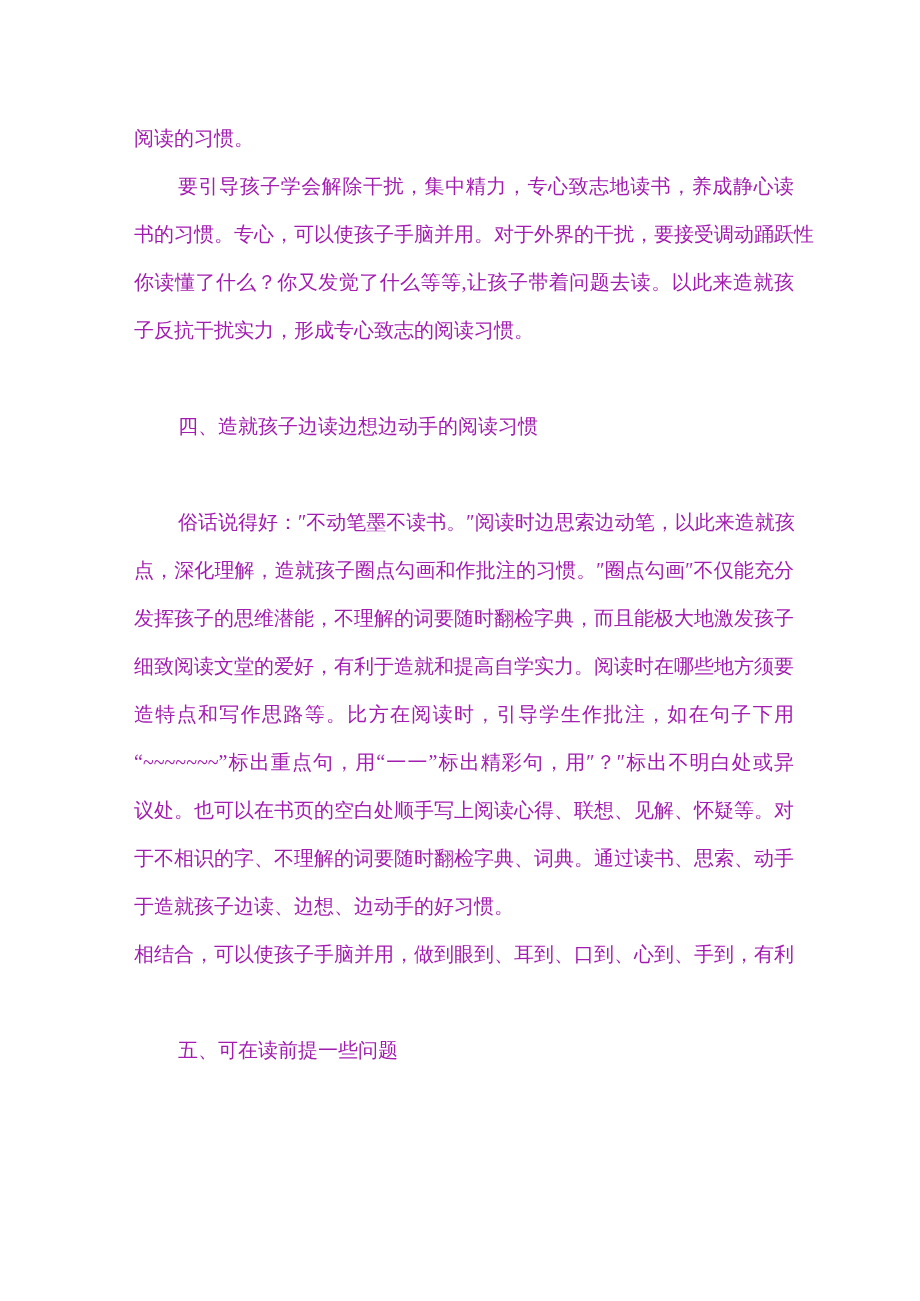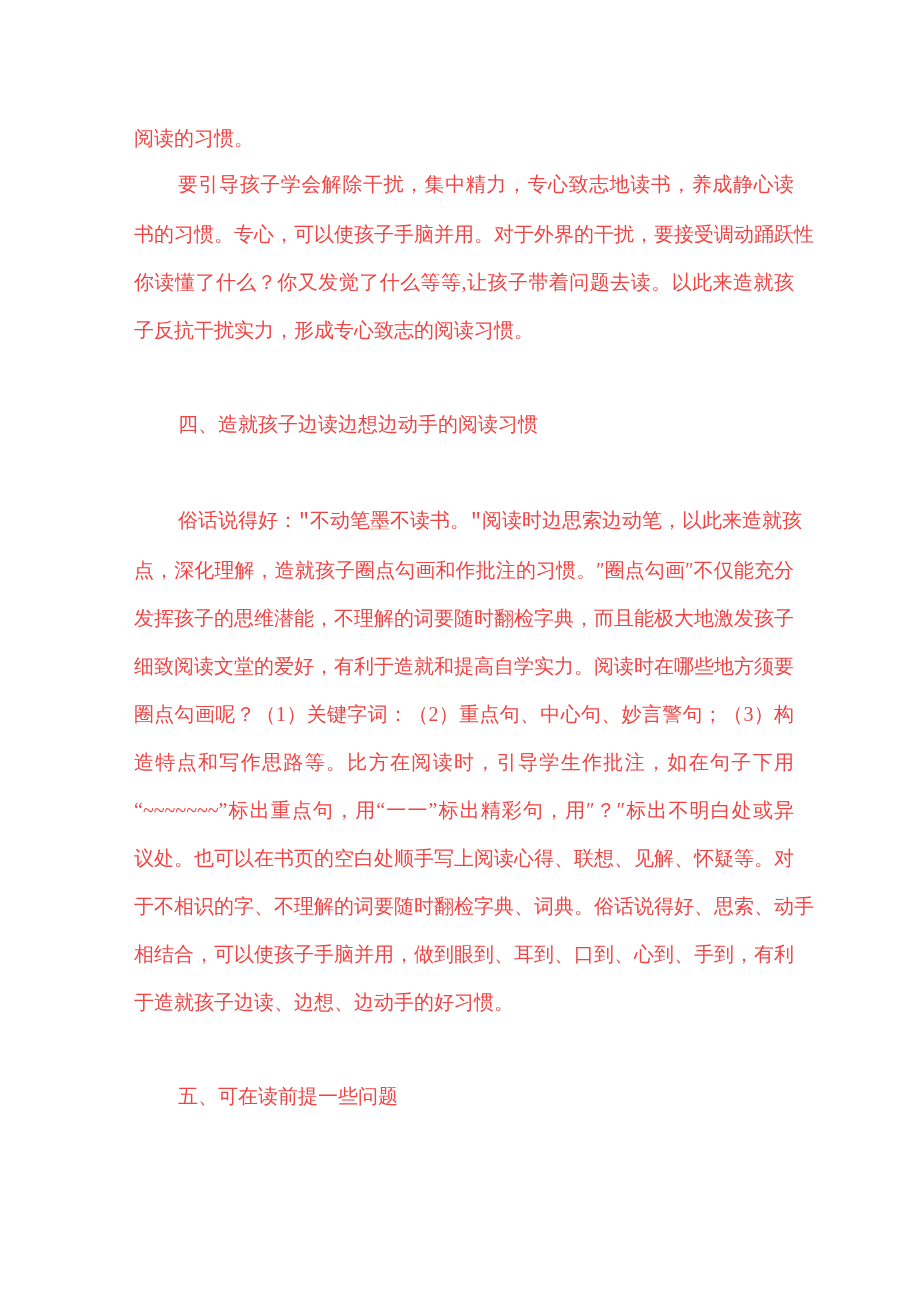--- a/index.html
+++ b/index.html
@@ -38,50 +38,48 @@
     text-align-last: justify;
     white-space: nowrap;
     overflow: visible;
   }
   .line.last {
     text-align: left;
     text-align-last: left;
   }
   .line.indent {
     text-indent: 44px;
-    font-family: Liberation Mono, monospace;
   }
 </style>
 </head>
 <body style="background: rgb(255, 255, 255);">
 
-<div class="page" style="background: rgb(255, 255, 255); color: #ef4444;">
+<div class="page" style="background: rgb(255, 255, 255); color: #a21caf;">
   <div class="doc-body" id="doc-body">
       <div class="block paragraph">
         <div class="line last">阅读的习惯。</div>
       </div>
       <div class="block paragraph">
         <div class="line indent">要引导孩子学会解除干扰，集中精力，专心致志地读书，养成静心读</div>
         <div class="line">书的习惯。专心，可以使孩子手脑并用。对于外界的干扰，要接受调动踊跃性</div>
         <div class="line">你读懂了什么？你又发觉了什么等等,让孩子带着问题去读。以此来造就孩</div>
         <div class="line last">子反抗干扰实力，形成专心致志的阅读习惯。</div>
       </div>
       <div class="block heading">
         <div class="line last indent">四、造就孩子边读边想边动手的阅读习惯</div>
       </div>
       <div class="block paragraph">
         <div class="line indent">俗话说得好：″不动笔墨不读书。″阅读时边思索边动笔，以此来造就孩</div>
         <div class="line">点，深化理解，造就孩子圈点勾画和作批注的习惯。″圈点勾画″不仅能充分</div>
         <div class="line">发挥孩子的思维潜能，不理解的词要随时翻检字典，而且能极大地激发孩子</div>
         <div class="line">细致阅读文堂的爱好，有利于造就和提高自学实力。阅读时在哪些地方须要</div>
-        <div class="line">圈点勾画呢？（1）关键字词：（2）重点句、中心句、妙言警句；（3）构</div>
         <div class="line">造特点和写作思路等。比方在阅读时，引导学生作批注，如在句子下用</div>
         <div class="line">“~~~~~~~”标出重点句，用“一一”标出精彩句，用″？″标出不明白处或异</div>
         <div class="line">议处。也可以在书页的空白处顺手写上阅读心得、联想、见解、怀疑等。对</div>
-        <div class="line">于不相识的字、不理解的词要随时翻检字典、词典。俗话说得好、思索、动手</div>
+        <div class="line">于不相识的字、不理解的词要随时翻检字典、词典。通过读书、思索、动手</div>
+        <div class="line last">于造就孩子边读、边想、边动手的好习惯。</div>
         <div class="line">相结合，可以使孩子手脑并用，做到眼到、耳到、口到、心到、手到，有利</div>
-        <div class="line last">于造就孩子边读、边想、边动手的好习惯。</div>
       </div>
       <div class="block heading">
         <div class="line last indent">五、可在读前提一些问题</div>
       </div>
     </div>
 </div>
 
 </body></html>

